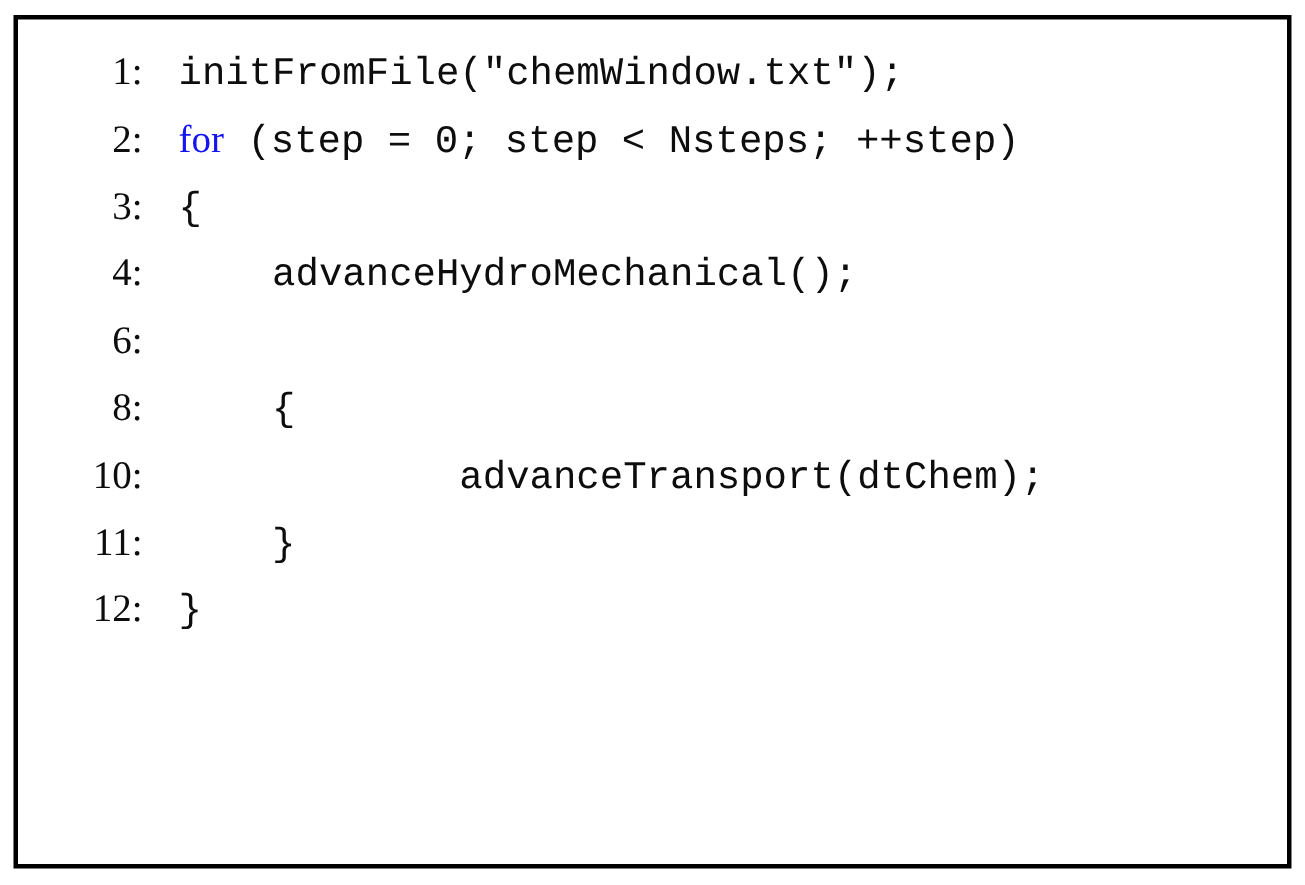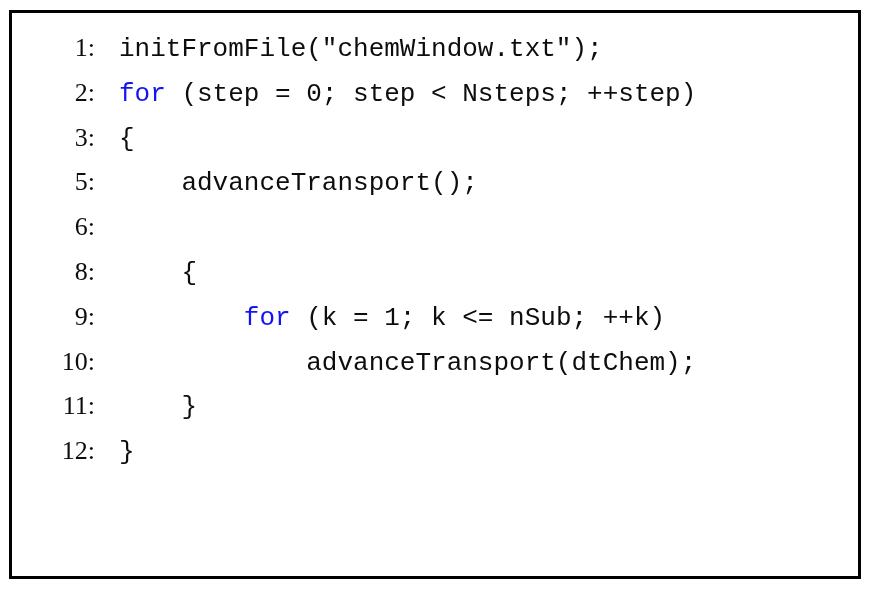--- a/index.html
+++ b/index.html
@@ -48,33 +48,32 @@
   .code-text {
     display: inline-block;
     margin-left: 24px;
     font-family: "Liberation Mono", monospace;
     font-size: 26px;
     letter-spacing: 0px;
     color: #0d0d0d;
     white-space: pre;
   }
   .seg-code { color: #0d0d0d; }
-  .seg-keyword { color: #1414f0; }
+  .seg-keyword { color: #1414f0; font-family: Liberation Serif, serif; }
 </style>
 </head>
 <body>
 
 <div class="canvas">
   <div class="frame">
     <div class="code-rows" id="code-rows">
         <div class="code-line"><span class="line-number">1:</span><span class="code-text"><span class="seg-code">initFromFile("chemWindow.txt");</span></span></div>
         <div class="code-line"><span class="line-number">2:</span><span class="code-text"><span class="seg-keyword">for</span><span class="seg-code"> (step = 0; step &lt; Nsteps; ++step)</span></span></div>
         <div class="code-line"><span class="line-number">3:</span><span class="code-text"><span class="seg-code">{</span></span></div>
-        <div class="code-line"><span class="line-number">5:</span><span class="code-text"><span class="seg-code">    advanceTransport();</span></span></div>
+        <div class="code-line"><span class="line-number">4:</span><span class="code-text"><span class="seg-code">    advanceHydroMechanical();</span></span></div>
         <div class="code-line"><span class="line-number">6:</span><span class="code-text"></span></div>
         <div class="code-line"><span class="line-number">8:</span><span class="code-text"><span class="seg-code">    {</span></span></div>
-        <div class="code-line"><span class="line-number">9:</span><span class="code-text"><span class="seg-code">        </span><span class="seg-keyword">for</span><span class="seg-code"> (k = 1; k &lt;= nSub; ++k)</span></span></div>
         <div class="code-line"><span class="line-number">10:</span><span class="code-text"><span class="seg-code">            advanceTransport(dtChem);</span></span></div>
         <div class="code-line"><span class="line-number">11:</span><span class="code-text"><span class="seg-code">    }</span></span></div>
         <div class="code-line"><span class="line-number">12:</span><span class="code-text"><span class="seg-code">}</span></span></div>
       </div>
   </div>
 </div>
 
 </body></html>

